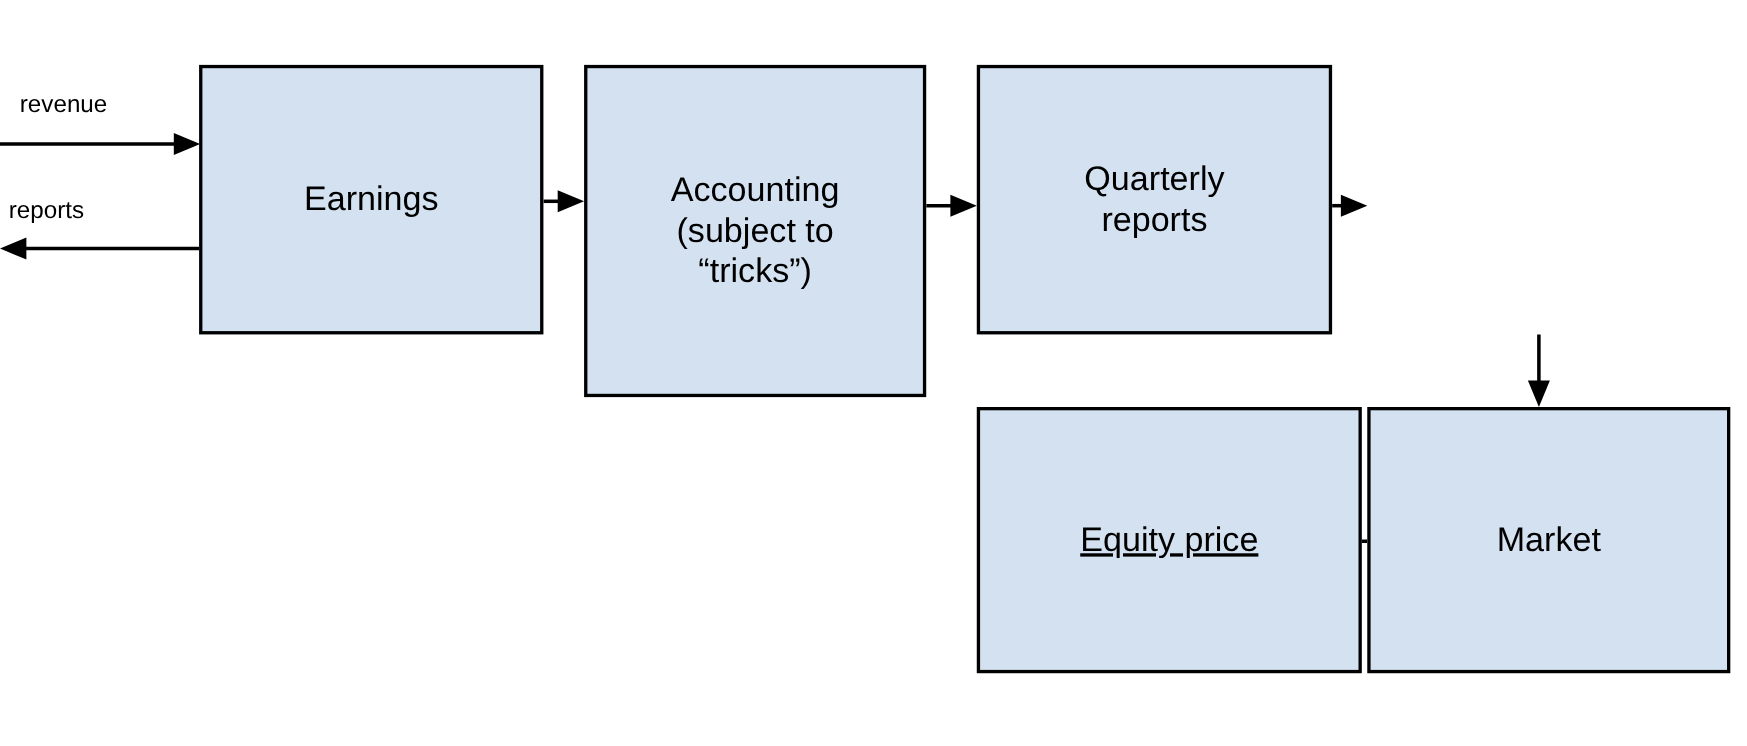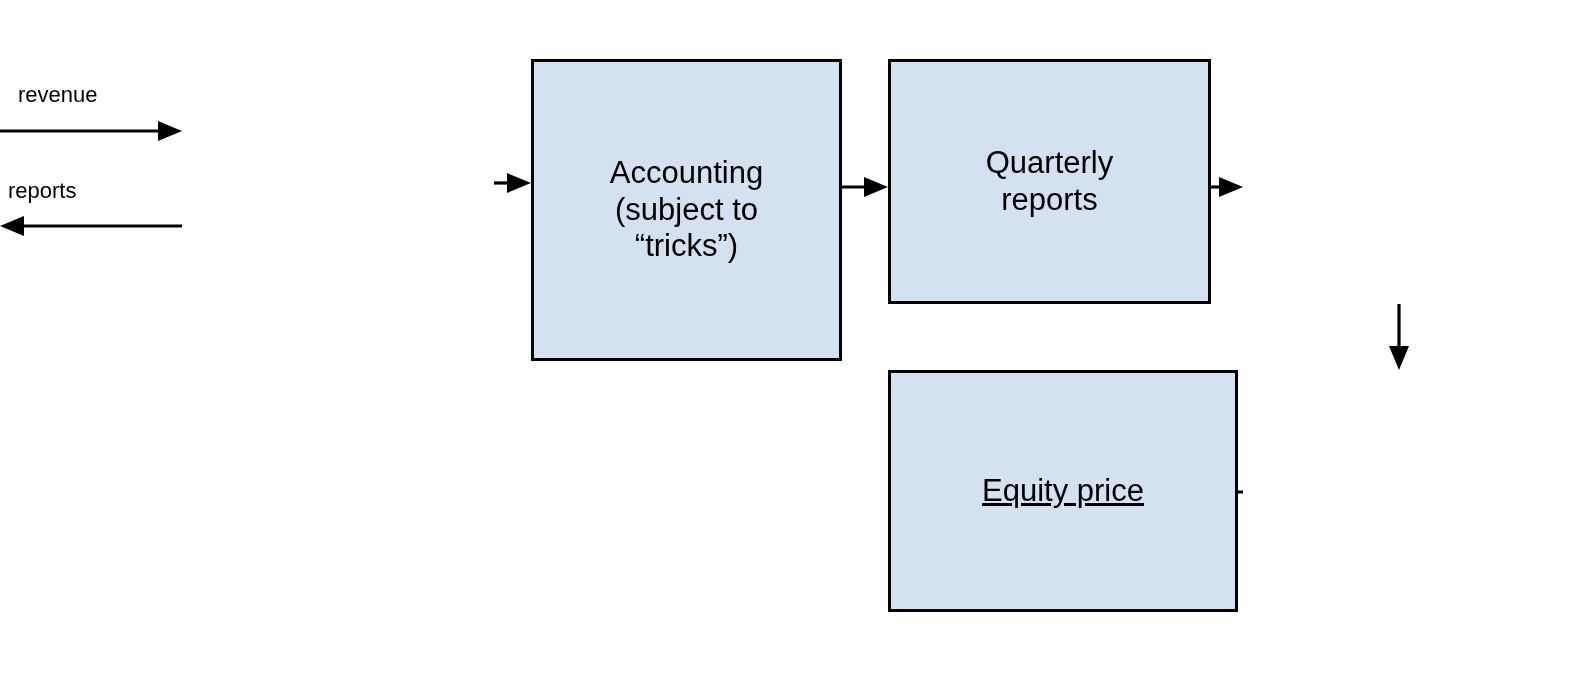--- a/index.html
+++ b/index.html
@@ -100,29 +100,31 @@
       <line x1="1399" y1="304" x2="1399" y2="360"></line>
       <polygon points="1399,370 1389,346 1409,346"></polygon>
     </g>
 
     <g>
       <line x1="1243" y1="492" x2="1205" y2="492"></line>
       <polygon points="1195,492 1219,482 1219,502"></polygon>
     </g>
   </svg>
 
+  <div class="node" id="node-earnings">Earnings</div>
 
   <div class="node" id="node-accounting">Accounting
 (subject to
 “tricks”)</div>
 
   <div class="node" id="node-quarterly">Quarterly
 reports</div>
 
 
   <div class="node" id="node-equity">Equity price</div>
 
+  <div class="node" id="node-market">Market</div>
 
   <div class="edge-label" id="label-revenue">revenue</div>
 
   <div class="edge-label" id="label-expenses">reports</div>
 
 </div>
 
 </body></html>

